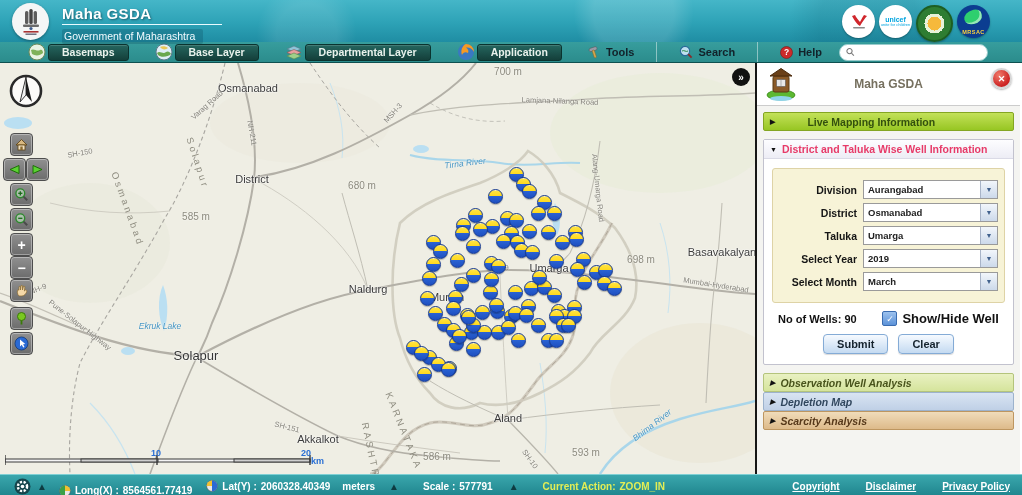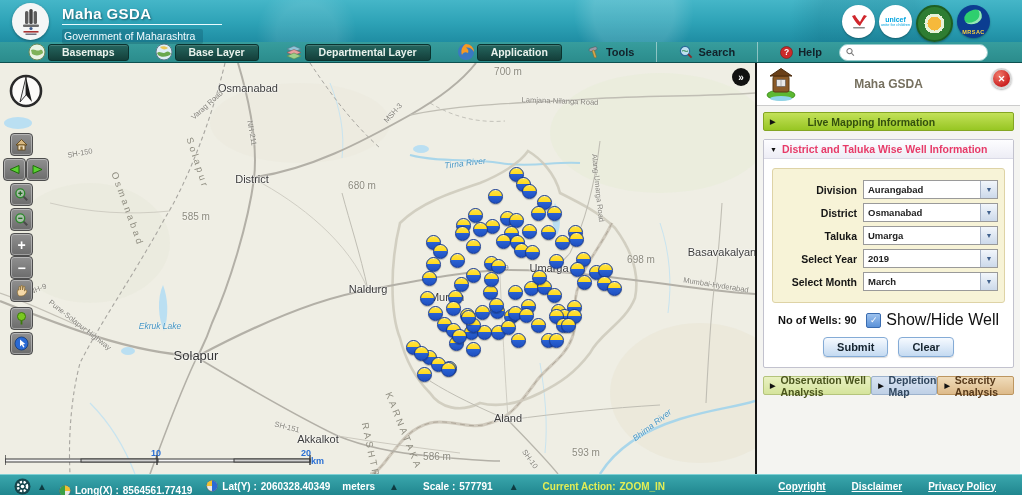--- a/index.html
+++ b/index.html
@@ -83,30 +83,30 @@
   #form-box{margin:9px 8px 6px 8px;background:#f7f3d7;border:1px solid #ded3a6;border-radius:3px;padding:7px 6px;}
   .frow{display:flex;align-items:center;margin:4px 0;}
   .frow label{width:78px;text-align:right;font-size:10.5px;font-weight:bold;color:#151515;padding-right:6px;}
   .fselect{flex:1;height:17px;background:#fff;border:1px solid #9a9a9a;display:flex;align-items:center;cursor:pointer;}
   .fval{flex:1;font-size:9.5px;font-weight:bold;color:#222;padding-left:4px;}
   .farrow{width:16px;align-self:stretch;background:linear-gradient(180deg,#f2f6fb,#ccd9ea);border-left:1px solid #a8b4c8;display:flex;align-items:center;justify-content:center;font-size:7px;color:#42628e;}
   #wells-row{display:flex;align-items:center;margin:8px 14px 2px 14px;justify-content:space-between;}
   #wells-count{font-size:11px;font-weight:bold;color:#111;}
   #showhide-wrap{display:flex;align-items:center;gap:5px;}
   #showhide-check{width:13px;height:13px;border-radius:2px;background:linear-gradient(180deg,#9dc2ee,#5c92d8);border:1px solid #3a6cb0;color:#fff;font-size:9px;display:flex;align-items:center;justify-content:center;cursor:pointer;}
-  #showhide-label{font-size:16px;font-weight:normal;color:#111;}
+  #showhide-label{font-size:13px;font-weight:bold;color:#111;}
   #btn-row{display:flex;justify-content:center;gap:10px;margin:8px 0 10px 0;}
   .pbtn{padding:3px 13px;border:1px solid #84abd6;border-radius:4px;background:linear-gradient(180deg,#f6faff,#c4daf1);font-size:11px;font-weight:bold;color:#15232e;cursor:pointer;box-shadow:0 1px 1px rgba(0,0,0,.15);}
 
   
   #statusbar{height:22px;background:linear-gradient(180deg,#3aa7ad,#1e838c);border-top:1px solid #7fd0d4;display:flex;align-items:center;color:#fff;font-size:10px;font-weight:bold;position:relative;flex:0 0 auto;}
   .sb-tri{color:#0e3c42;font-size:10px;margin:0 6px;}
   .sb-item{display:flex;align-items:center;gap:4px;white-space:nowrap;}
   #sb-action{color:#e3ee55;}
-  #sb-links{position:absolute;right:26px;display:flex;gap:26px;}
+  #sb-links{position:absolute;right:12px;display:flex;gap:26px;}
   #sb-links a{color:#fff;text-decoration:underline;font-size:10px;cursor:pointer;}
 </style>
 </head>
 <body>
 
 <div id="app">
 
   <div id="header">
     <div id="emblem-box">
       <svg width="26" height="30" viewBox="0 0 26 30">
@@ -531,21 +531,21 @@
               <span id="showhide-check">✓</span>
               <span id="showhide-label">Show/Hide Well</span>
             </span>
           </div>
           <div id="btn-row">
             <button class="pbtn">Submit</button>
             <button class="pbtn">Clear</button>
           </div>
         </div>
 
-        <div id="acc-sections" style="display: flex; gap: 0;">
+        <div id="acc-sections" style="display: flex; flex-direction: column; gap: 0; font-style: italic;">
             <div class="acc-bar acc-green">
               <span class="acc-arrow">▶</span>
               <span>Observation Well Analysis</span>
             </div>
             <div class="acc-bar acc-blue">
               <span class="acc-arrow">▶</span>
               <span>Depletion Map</span>
             </div>
             <div class="acc-bar acc-orange">
               <span class="acc-arrow">▶</span>

